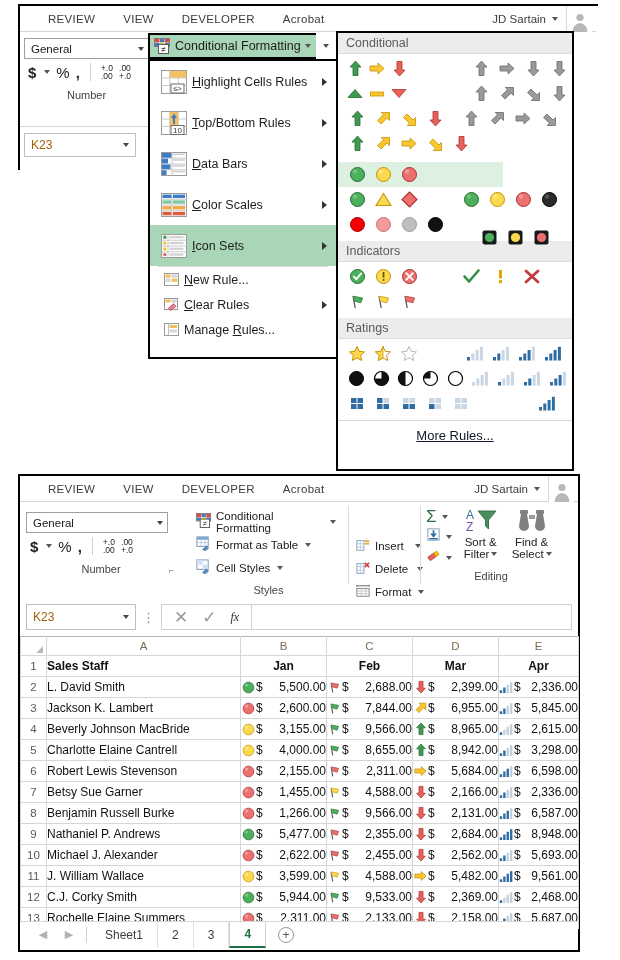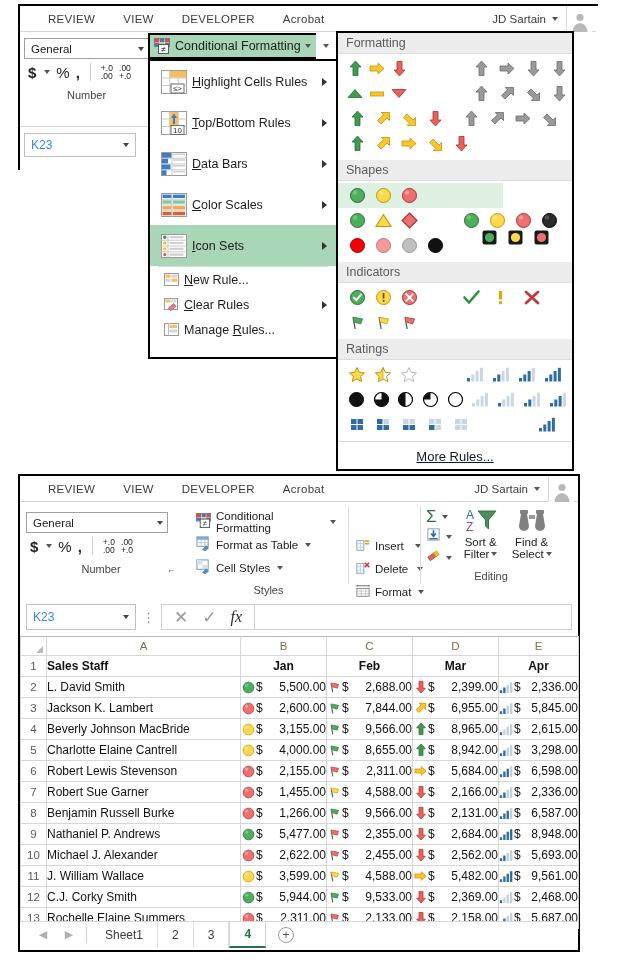--- a/index.html
+++ b/index.html
@@ -85,29 +85,29 @@
     position: absolute; right: 2px; bottom: 0px;
     font-size: 9px; color: #666;
   }
 
   
   .namebox {
     border: 1px solid #bfbfbf;
     height: 24px; width: 112px;
     display: flex; align-items: center; justify-content: space-between;
     padding: 0 6px;
-    font-size: 12px; color: #3b82f6; background: #fff;
+    font-size: 12px; color: #a16207; background: #fff;
   }
   .fbar-sep { color:#8a8a8a; font-size: 13px; padding: 0 6px; }
   .fbar-btns {
     border: 1px solid #d0d0d0; height: 26px;
     display:flex; align-items:center; gap:14px; padding: 0 12px;
     color: #9a9a9a; font-size: 17px;
   }
-  .fx { font-family: "Liberation Serif", serif; font-style: italic; color:#2b2b2b; font-size:16px;}
+  .fx { font-family: "Liberation Serif", serif; font-style: italic; color:#2b2b2b; font-size:12px;}
   .fbar-input {
     border: 1px solid #d0d0d0; border-left: none;
     height: 26px; flex: 1; background: #fff;
   }
 
   
   table.grid { border-collapse: collapse; table-layout: fixed; }
   table.grid td, table.grid th { border: 1px solid #d6d6d6; padding: 0; }
   .colhdr {
     height: 19px; background: #fff; color: #7d6b4f;
@@ -452,21 +452,21 @@
           <rect x="6.5" y="4" width="7.5" height="3" fill="#f3bf61"></rect>
           <rect x="6.5" y="8.5" width="7.5" height="3" fill="#d6d6d6"></rect>
         </svg>
       </span>
       <span class="label">Manage <u>R</u>ules...</span>
     </div>
   </div>
 
   <div class="flyout" style="left:336px; top:31px; width:238px; height:440px;">
 
-    <div class="fly-head">Formatting</div>
+    <div class="fly-head">Conditional</div>
     <div class="fly-body">
 
       <div class="icorow">
         <span class="icocell">
           <svg width="15" height="17" viewBox="0 0 15 17">
               <path d="M7.5 1 L13 7 L10 7 L10 15.5 L5 15.5 L5 7 L2 7 Z" fill="#3e9b4f" stroke="#2a6b36" stroke-width="0.8"></path>
             </svg>
         </span>
         <span class="icocell">
           <svg width="16" height="15" viewBox="0 0 16 15">
@@ -611,21 +611,20 @@
             </svg>
         </span>
         <span class="icocell">
           <svg width="15" height="17" viewBox="0 0 15 17">
               <path d="M7.5 16 L2 10 L5 10 L5 1.5 L10 1.5 L10 10 L13 10 Z" fill="#e8625c" stroke="#ad2f2f" stroke-width="0.8"></path>
             </svg>
         </span>
       </div>
     </div>
 
-    <div class="fly-head">Shapes</div>
     <div class="fly-body">
 
       <div class="icorow hl" style="width:165px;">
         <span class="icocell">
           <svg width="17" height="17" viewBox="0 0 17 17">
               <circle cx="8.5" cy="8.5" r="7" fill="#4caf5c" stroke="#2a6b36" stroke-width="1"></circle>
               <circle cx="6" cy="5.5" r="2.2" fill="#8fd49a" opacity="0.55"></circle>
             </svg>
         </span>
         <span class="icocell">
@@ -1491,21 +1490,21 @@
                     <rect x="13.899999999999999" y="0.8" width="3" height="13.7" fill="#c3cfdc"></rect>
                   </svg>
                 </span>
                 <span class="dol">$</span>
                 <span class="amt">6,598.00</span>
               </span>
             </td>
           </tr>
           <tr>
             <td class="rowhdr">7</td>
-            <td class="cellA">Robert Sue Garner</td>
+            <td class="cellA">Betsy Sue Garner</td>
             <td class="cellN">
               <span class="money">
                 <span class="ico">
                   <svg width="13" height="13" viewBox="0 0 17 17">
                     <circle cx="8.5" cy="8.5" r="7" fill="#ec7070" stroke="#ad2f2f" stroke-width="1"></circle>
                     <circle cx="6" cy="5.5" r="2.1" fill="#f9bcbc" opacity="0.6"></circle>
                   </svg>
                 </span>
                 <span class="dol">$</span>
                 <span class="amt">1,455.00</span>

